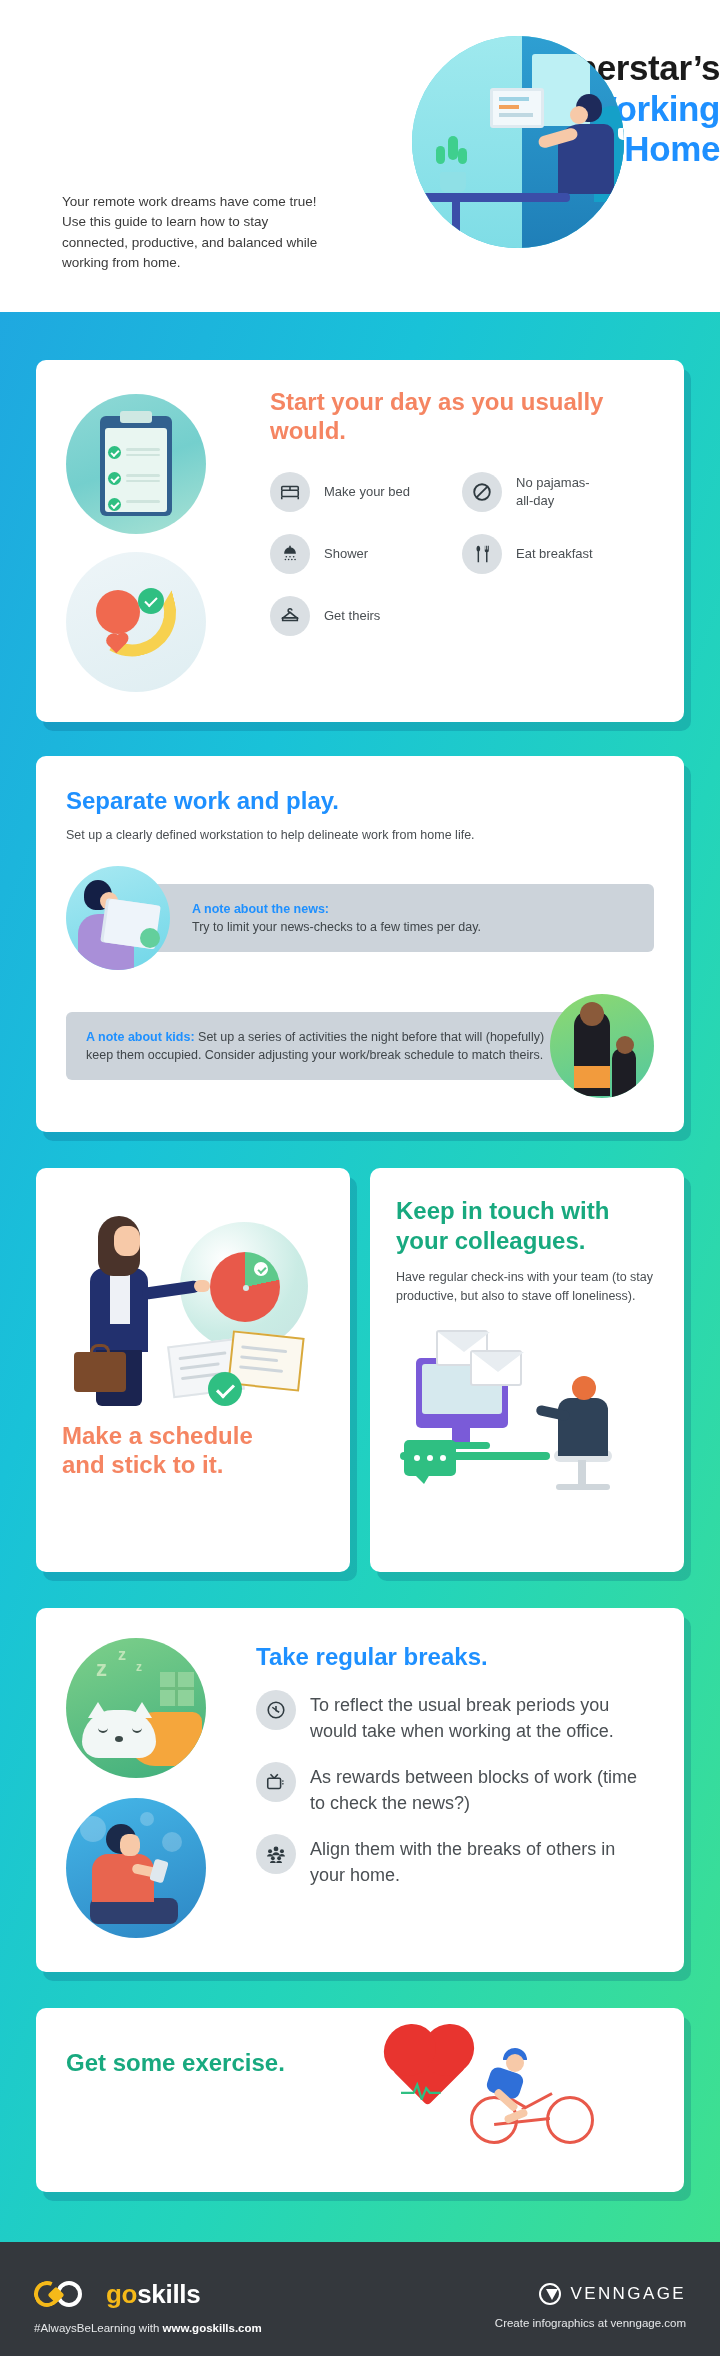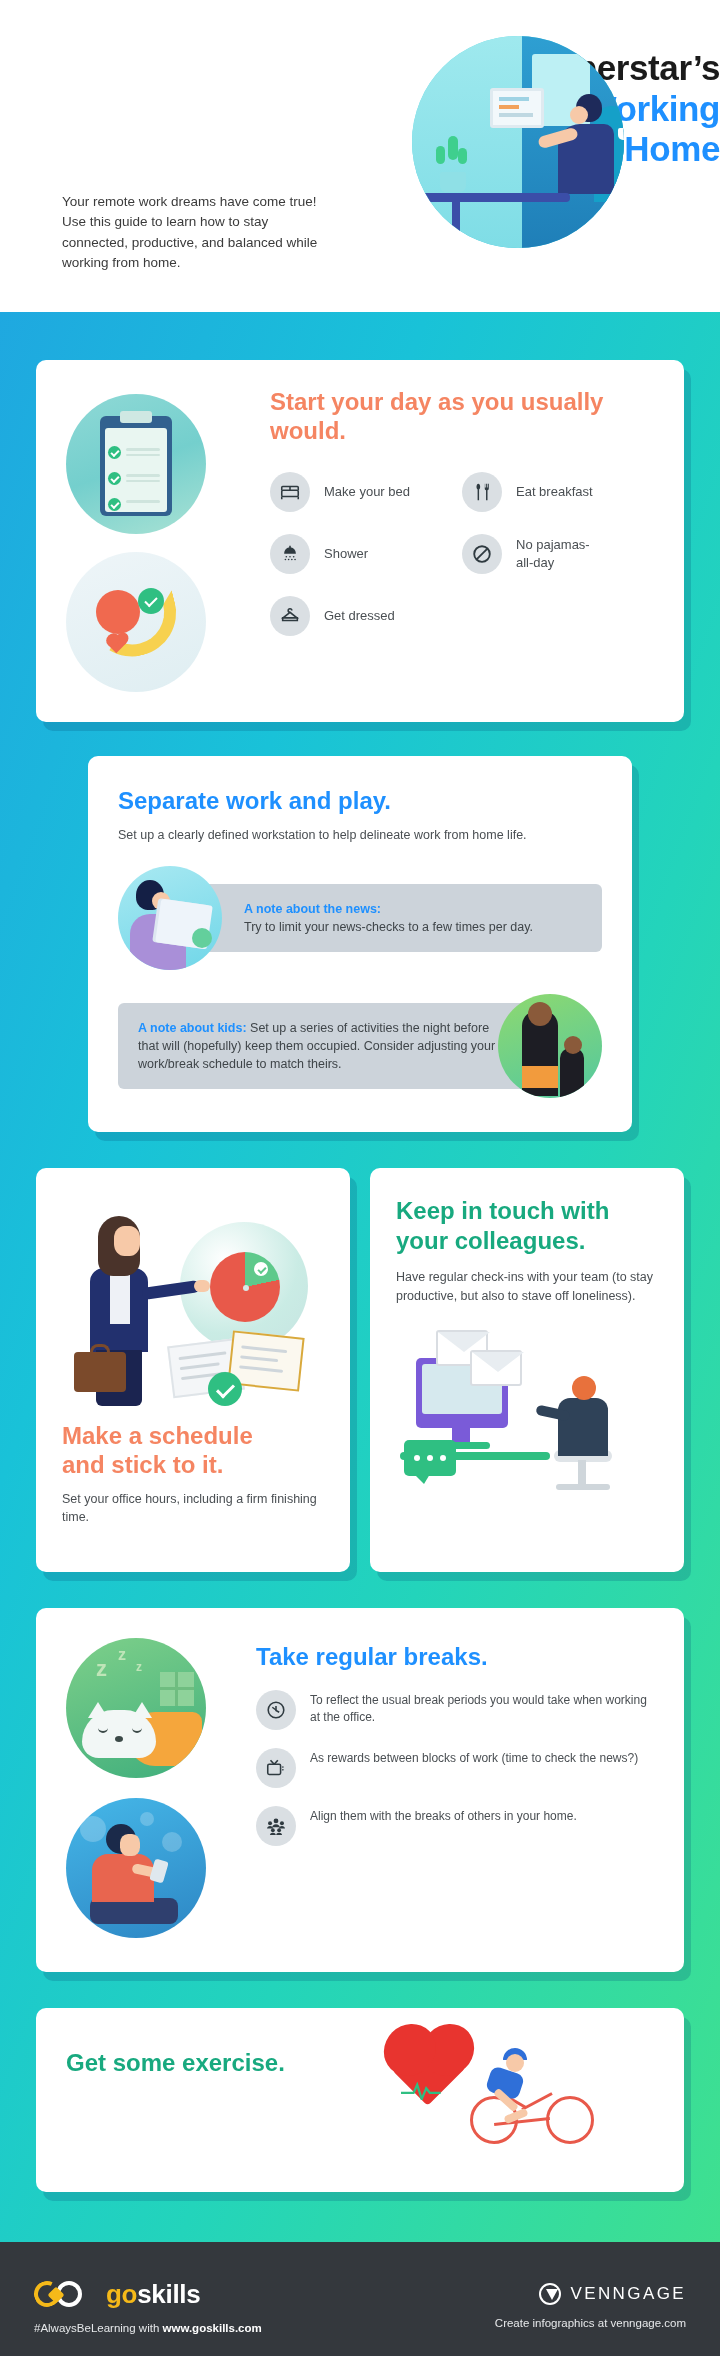--- a/index.html
+++ b/index.html
@@ -148,21 +148,21 @@
   .chk-col { width: 50%; }
   .chk-item { display:flex; align-items:center; margin-bottom: 22px; }
   .chk-bubble {
     width: 40px; height: 40px; border-radius: 50%;
     background: #dadfe3; display:flex; align-items:center; justify-content:center;
     flex: 0 0 40px; color:#2f3a40;
   }
   .chk-label { margin-left: 14px; font-size: 13px; color:#4a4f53; line-height:1.35; }
 
   
-  .card2 { width: 544px; margin-top: 34px; padding: 30px 30px 34px 30px; }
+  .card2 { width: 648px; margin-top: 34px; padding: 30px 30px 34px 30px; }
   .c2-sub { margin-top: 12px; font-size: 12.5px; color:#4a4f53; }
   .note-row { position: relative; margin-top: 24px; display:flex; align-items:center; }
   .note-box {
     background:#ccd3da; border-radius:6px; padding:16px 20px; font-size:12.5px;
     color:#3f4549; line-height:1.45;
   }
   .note-title { color:#1e90ff; font-weight:700; }
   .note-circle { width:104px; height:104px; border-radius:50%; overflow:hidden; position:relative;
     flex:0 0 104px; }
   .n1 { background: linear-gradient(160deg,#a9e9f2 0%, #6fd6e8 100%); }
@@ -235,21 +235,21 @@
   .card5 { width: 648px; margin-top: 36px; padding: 30px 30px 34px 30px; }
   .c5-grid { display:flex; }
   .c5-left { width: 176px; }
   .c5-right { flex:1; padding-left: 14px; padding-top: 4px; }
   .c5-circ { width: 140px; height: 140px; border-radius:50%; position:relative; overflow:hidden; }
   .c5a { background: linear-gradient(160deg,#7ed08a 0%, #3fae7c 100%); margin-bottom: 20px; }
   .c5b { background: linear-gradient(160deg,#45b7e8 0%, #2d86c4 100%); }
   .brk-item { display:flex; align-items:flex-start; margin-top: 18px; }
   .brk-bubble { width:40px;height:40px;border-radius:50%;background:#dadfe3;flex:0 0 40px;
      display:flex;align-items:center;justify-content:center;color:#2f3a40; }
-  .brk-label { margin-left:14px; font-size:12px; color:#4a4f53; line-height:1.45; padding-top:2px;}
+  .brk-label { margin-left:14px; font-size:18px; color:#4a4f53; line-height:1.45; padding-top:2px;}
 
   .cat-body{position:absolute;left:16px;top:72px;width:74px;height:48px;background:#f2f7f6;border-radius:38px 38px 20px 20px;}
   .cat-ear-l{position:absolute;left:22px;top:64px;width:0;height:0;border-left:10px solid transparent;border-right:10px solid transparent;border-bottom:16px solid #f2f7f6;}
   .cat-ear-r{position:absolute;left:66px;top:64px;width:0;height:0;border-left:10px solid transparent;border-right:10px solid transparent;border-bottom:16px solid #f2f7f6;}
   .cat-eye{position:absolute;top:90px;width:10px;height:5px;border-bottom:2.5px solid #3c4a48;border-radius:0 0 8px 8px;}
   .cat-nose{position:absolute;left:49px;top:98px;width:8px;height:6px;background:#3c4a48;border-radius:50%;}
   .cat-blank{position:absolute;left:62px;top:74px;width:74px;height:54px;background:#f5a63c;border-radius:40px 14px 14px 40px;}
   .zz{position:absolute;color:#bfe5b8;font-weight:700;}
   .win5{position:absolute;left:94px;top:34px;width:34px;height:34px;background:#8ed29a;}
   .win5::before{content:"";position:absolute;left:15px;top:0;width:3px;height:34px;background:#6fbd80;}
@@ -417,42 +417,42 @@
                 <div class="chk-label">Shower</div>
               </div>
               <div class="chk-item">
                 <div class="chk-bubble">
                   <svg width="22" height="22" viewBox="0 0 24 24" fill="none" stroke="#2f3a40" stroke-width="1.7">
                     <path d="M12 8a2 2 0 112-2"></path>
                       <path d="M12 8l-7.5 6h15L12 8z"></path>
                       <path d="M4 14h16v3H4z"></path>
                   </svg>
                 </div>
-                <div class="chk-label">Get dressed</div>
+                <div class="chk-label">Get theirs</div>
               </div>
             </div>
             <div class="chk-col">
+              <div class="chk-item">
+                <div class="chk-bubble">
+                  <svg width="22" height="22" viewBox="0 0 24 24" fill="none" stroke="#2f3a40" stroke-width="2">
+                    <circle cx="12" cy="12" r="8.5"></circle>
+                      <path d="M6.1 17.9L17.9 6.1"></path>
+                  </svg>
+                </div>
+                <div class="chk-label" style="white-space:pre-line">No pajamas-
+all-day</div>
+              </div>
               <div class="chk-item">
                 <div class="chk-bubble">
                   <svg width="22" height="22" viewBox="0 0 24 24" fill="#2f3a40">
                     <path d="M8 3c1.3 0 2 1.6 2 3.4 0 1.4-.5 2.4-1.2 2.9V21H7.2V9.3C6.5 8.8 6 7.8 6 6.4 6 4.6 6.7 3 8 3z"></path>
                     <path d="M14 3h1.2v4.2h.9V3h1.2v4.2h.9V3H19.4v5.2c0 1-.6 1.7-1.4 1.9V21h-1.6V10.1c-.8-.2-1.4-.9-1.4-1.9V3z"></path>
                   </svg>
                 </div>
                 <div class="chk-label">Eat breakfast</div>
-              </div>
-              <div class="chk-item">
-                <div class="chk-bubble">
-                  <svg width="22" height="22" viewBox="0 0 24 24" fill="none" stroke="#2f3a40" stroke-width="2">
-                    <circle cx="12" cy="12" r="8.5"></circle>
-                      <path d="M6.1 17.9L17.9 6.1"></path>
-                  </svg>
-                </div>
-                <div class="chk-label" style="white-space:pre-line">No pajamas-
-all-day</div>
               </div>
             </div>
           </div>
         </div>
       </div>
     </div>
 
     <div class="card card2">
       <div class="h-blue">Separate work and play.</div>
       <div class="c2-sub">Set up a clearly defined workstation to help delineate work from home life.</div>
@@ -512,21 +512,20 @@
             <div class="doc-l" style="top:12px;width:46px;"></div>
             <div class="doc-l" style="top:22px;width:38px;"></div>
             <div class="doc-l" style="top:32px;width:44px;"></div>
           </div>
           <div class="big-check"></div>
         </div>
         <div class="h-orange">
           <span>Make a schedule</span><br>
           <span>and stick to it.</span>
         </div>
-        <div class="c3-txt">Set your office hours, including a firm finishing time.</div>
       </div>
 
       <div class="card card4">
         <div class="h-green">
           <span>Keep in touch with</span><br>
           <span>your colleagues.</span>
         </div>
         <div class="c4-txt">Have regular check-ins with your team (to stay productive, but also to stave off loneliness).</div>
         <div class="c4-art">
           <div class="mon">

